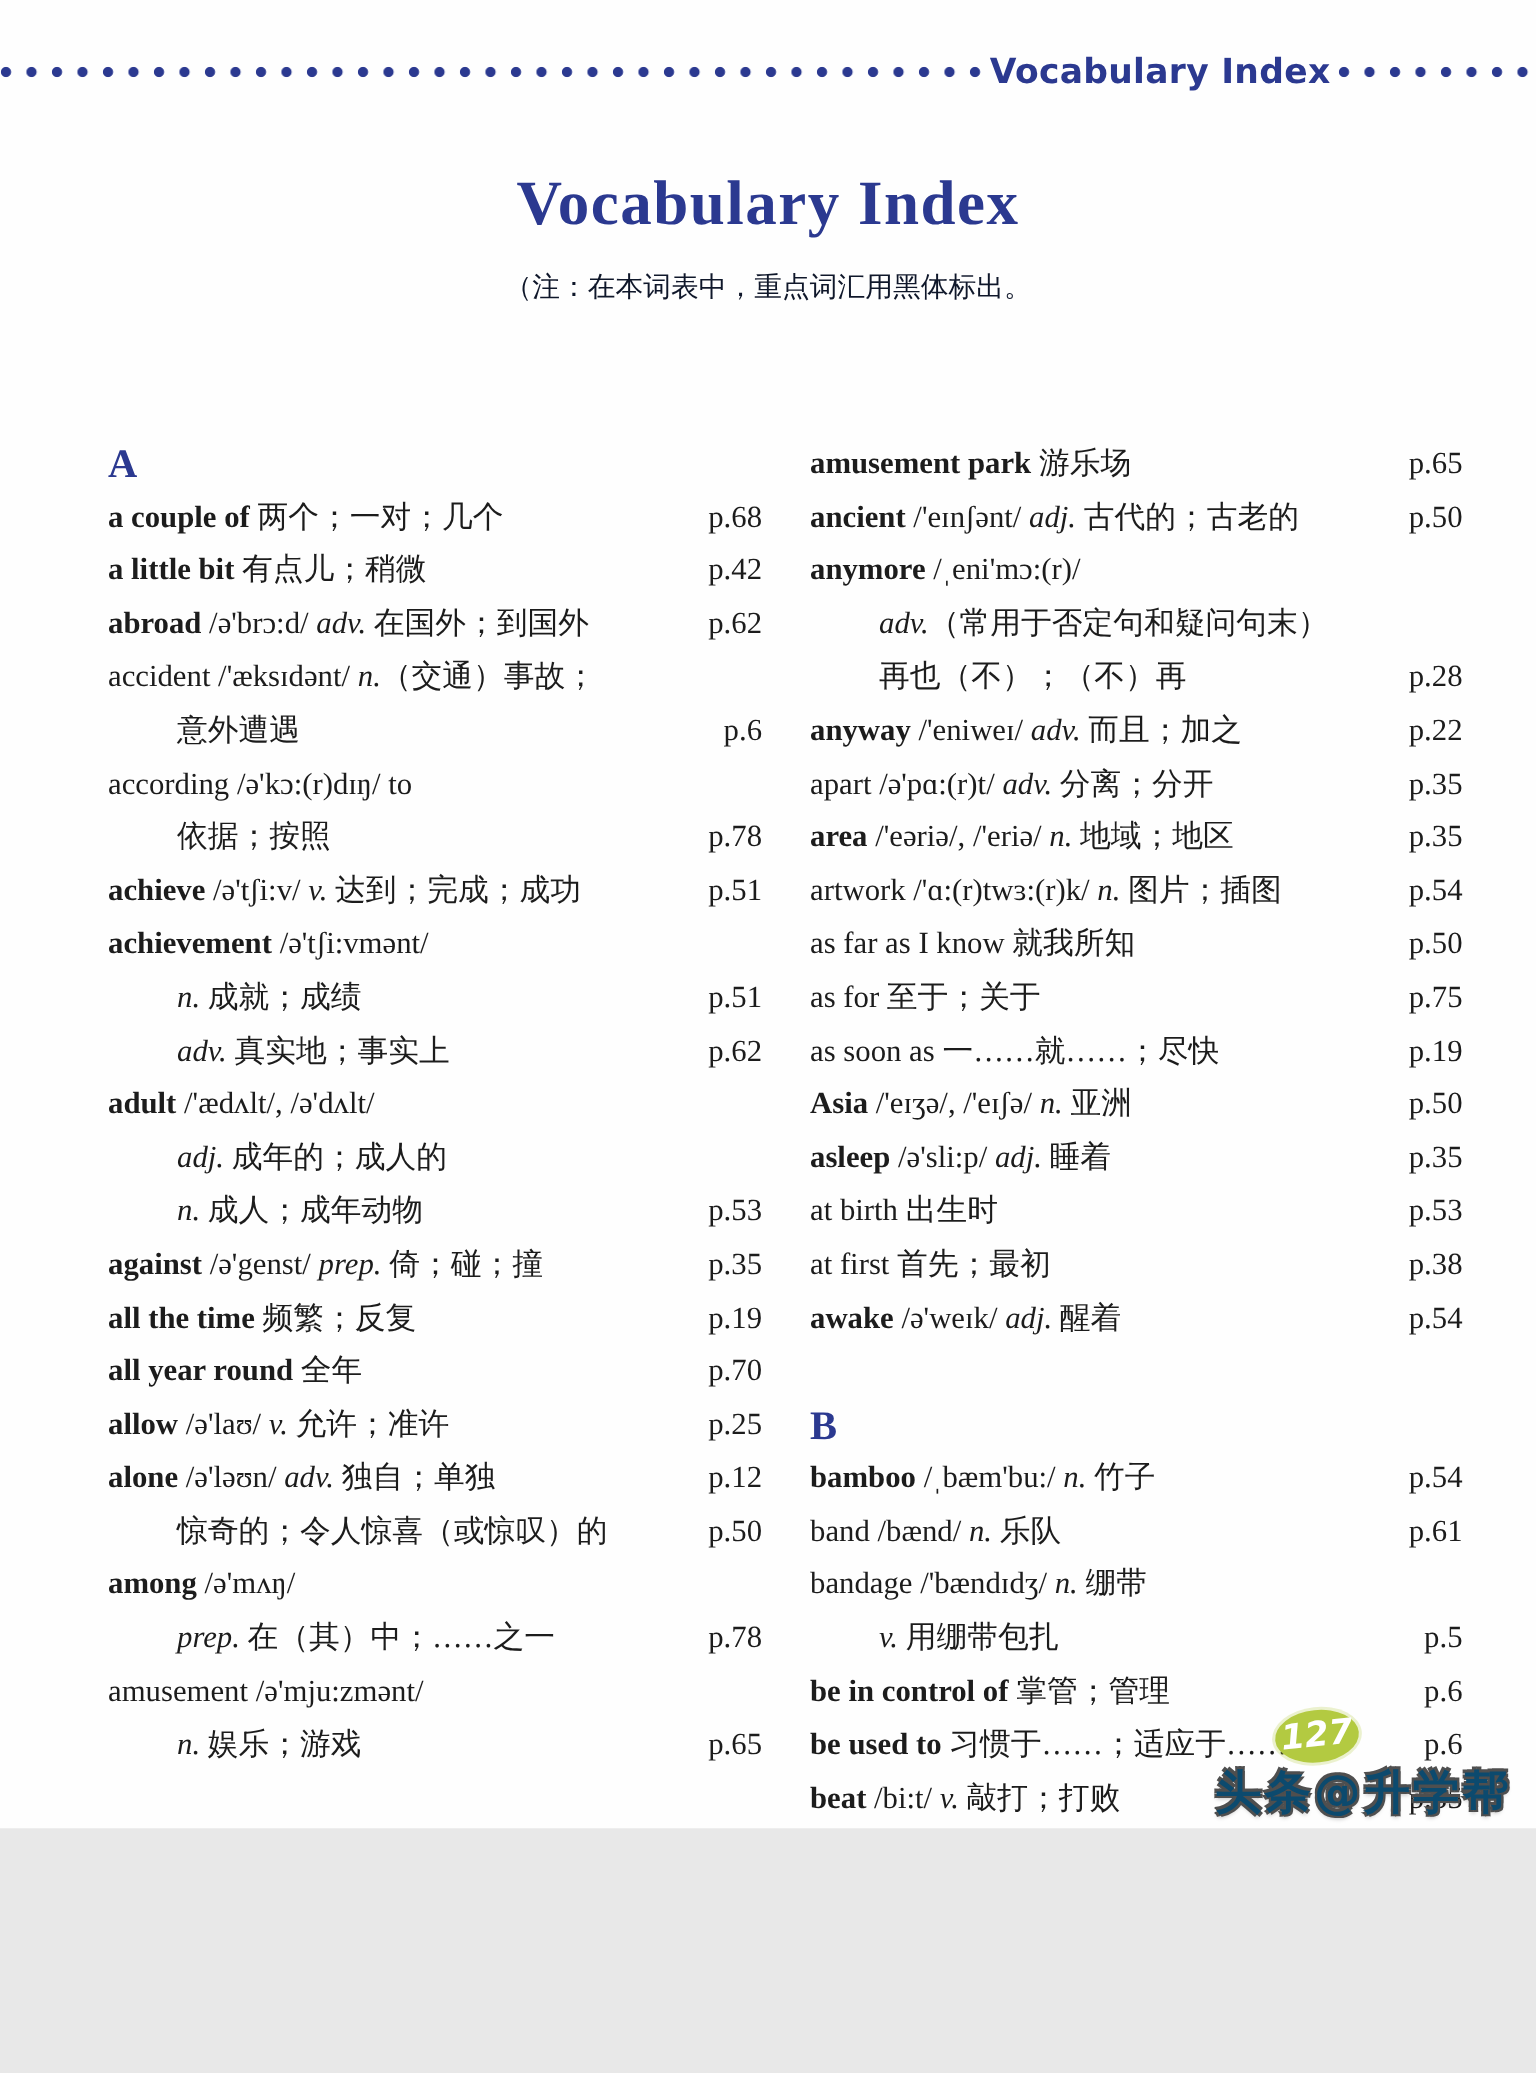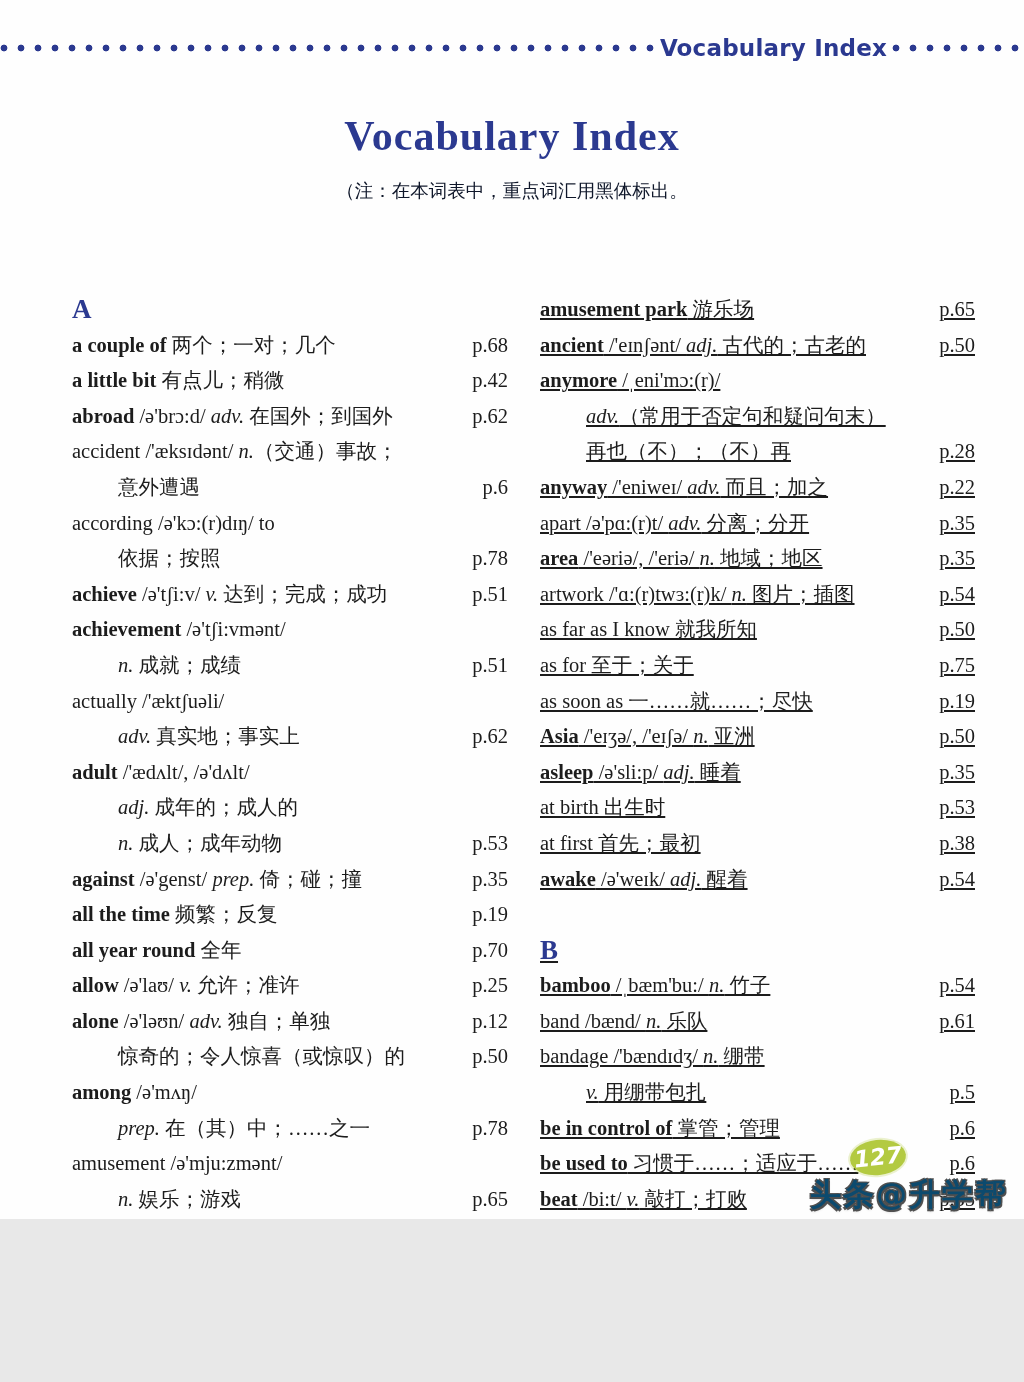--- a/index.html
+++ b/index.html
@@ -41,21 +41,21 @@
   .note { position:absolute; left:0; right:0; text-align:center; font-size:18.5px; color:#0f172a; }
   .note-1 { top:178px; }
   .note-2 { top:207px; }
   
   .columns {
     position:absolute; top:292px; left:72px;
     width:903px;
     display:flex; gap:32px;
   }
   .col { width:436px; }
-  .col-right { width:435px;text-decoration:underline; }
+  .col-right { width:435px; }
   .section-letter {
     height:35.6px; line-height:35.6px;
     font-size:27px; font-weight:bold; color:#2b3990;
   }
   .section-gap { margin-top:35.6px; }
   .entry-line {
     display:flex; justify-content:space-between; align-items:baseline;
     height:35.6px; line-height:35.6px;
     font-size:20.5px; white-space:nowrap;
   }
@@ -150,23 +150,20 @@
         <div class="entry">
           <div class="entry-line">
             <span class="txt"><span class="seg-b">achievement</span><span class="seg-n"> /ə'tʃi:vmənt/</span></span>
           </div>
           <div class="entry-line indent">
             <span class="txt"><span class="seg-i">n.</span><span class="seg-n"> 成就；成绩</span></span>
             <span class="pageref">p.51</span>
           </div>
         </div>
         <div class="entry">
-          <div class="entry-line">
-            <span class="txt"><span class="seg-n">actually /'æktʃuəli/</span></span>
-          </div>
           <div class="entry-line indent">
             <span class="txt"><span class="seg-i">adv.</span><span class="seg-n"> 真实地；事实上</span></span>
             <span class="pageref">p.62</span>
           </div>
         </div>
         <div class="entry">
           <div class="entry-line">
             <span class="txt"><span class="seg-b">adult</span><span class="seg-n"> /'ædʌlt/, /ə'dʌlt/</span></span>
           </div>
           <div class="entry-line indent">

